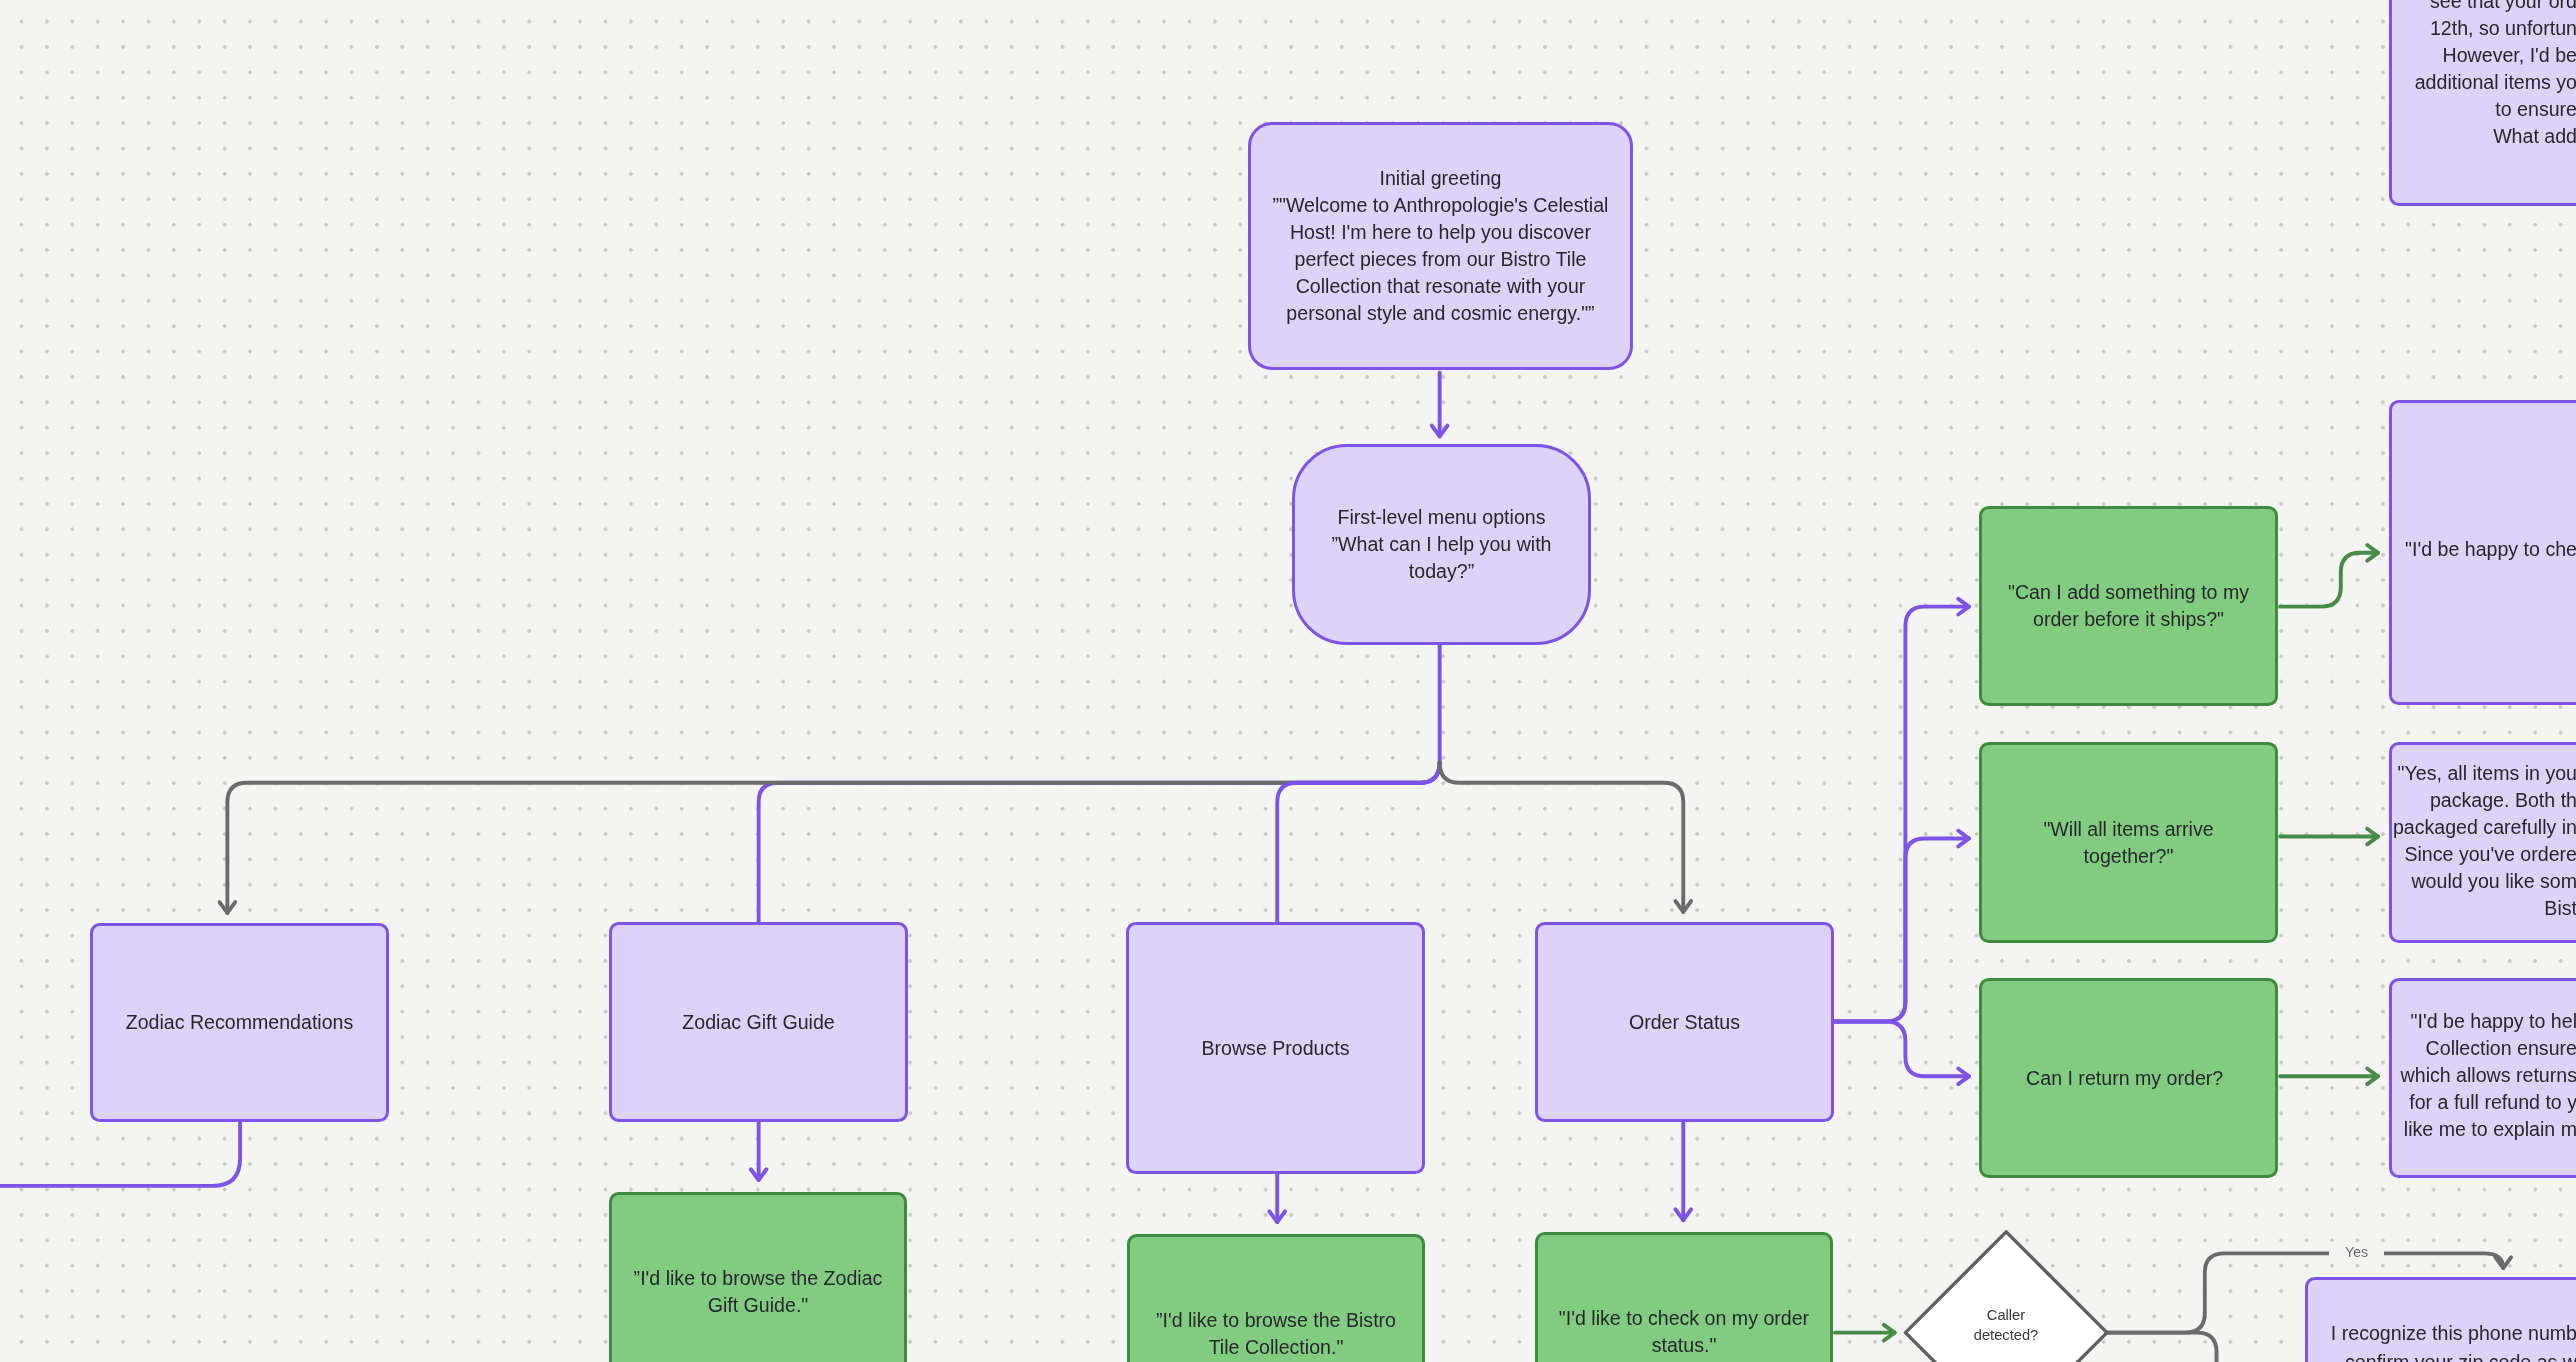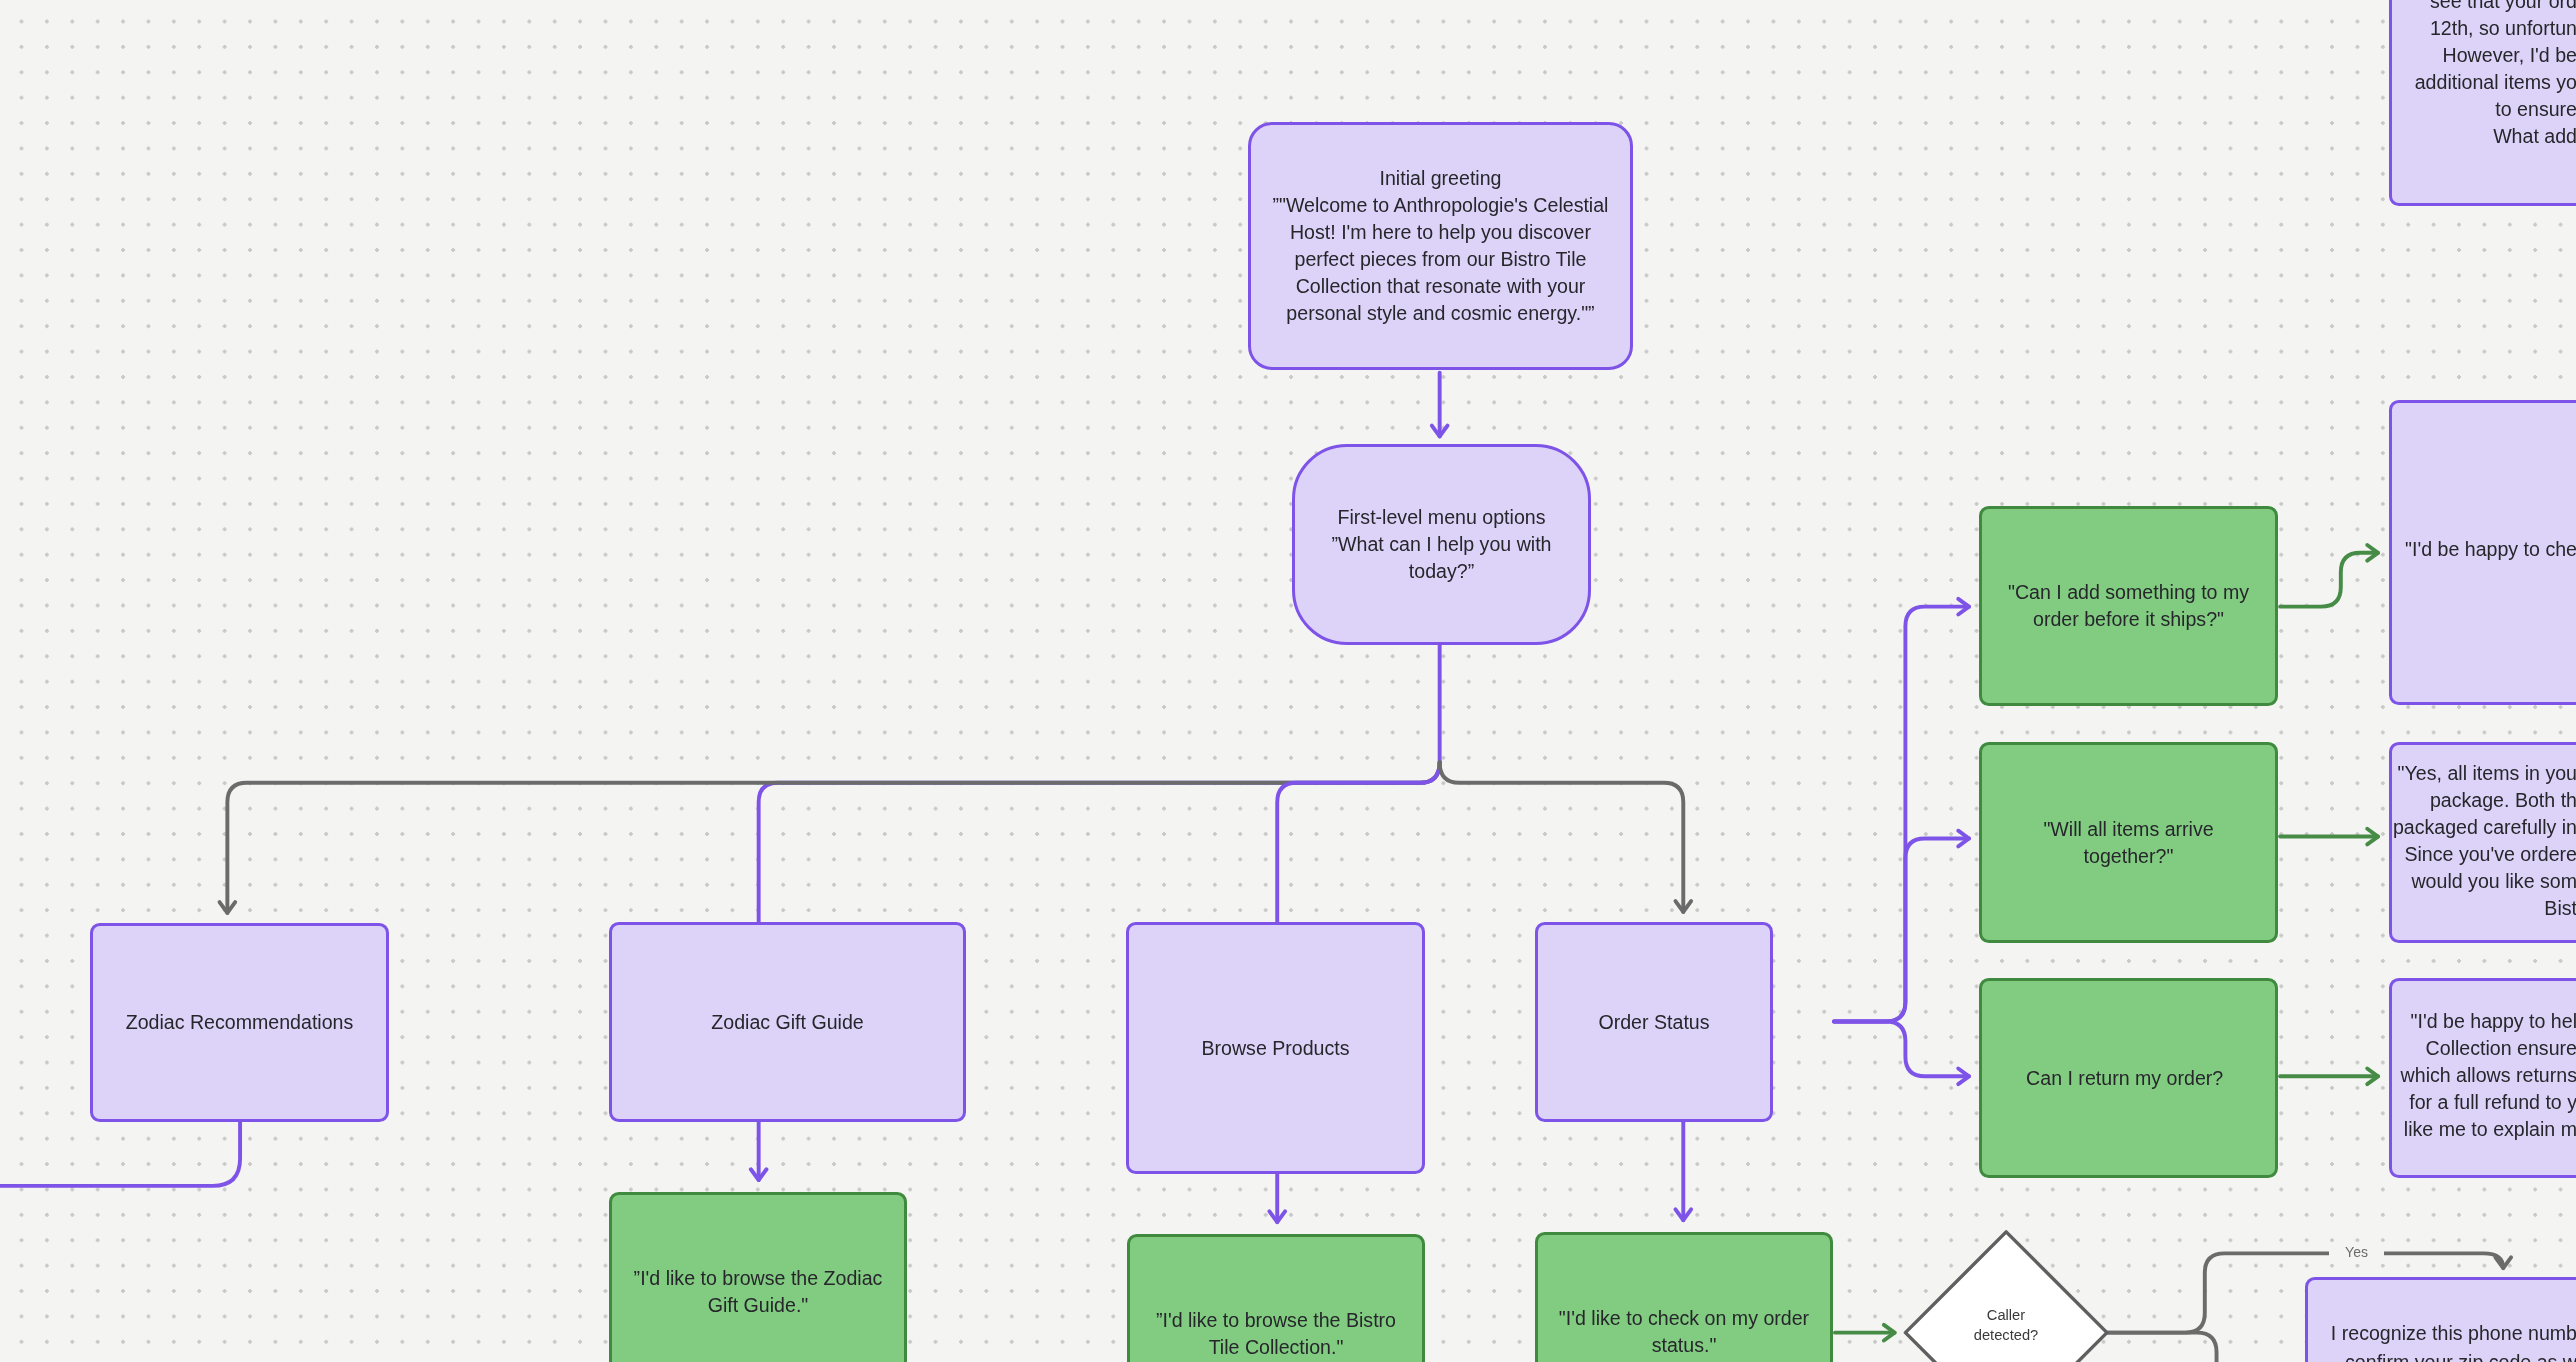--- a/index.html
+++ b/index.html
@@ -89,27 +89,27 @@
   </div>
 
   <div class="node purple round pad" style="left:1292px;top:444px;width:299px;height:201px;border-radius:55px;">
     <div>First-level menu options</div>
     <div>”What can I help you with today?”</div>
   </div>
 
   <div class="node purple pad" style="left:90px;top:923px;width:299px;height:199px;">
     <div>Zodiac Recommendations</div>
   </div>
-  <div class="node purple pad" style="left:609px;top:922px;width:357px;height:200px;">
+  <div class="node purple pad" style="left:609px;top:922px;width:299px;height:200px;">
     <div>Zodiac Gift Guide</div>
   </div>
   <div class="node purple pad" style="left:1126px;top:922px;width:299px;height:252px;">
     <div>Browse Products</div>
   </div>
-  <div class="node purple pad" style="left:1535px;top:922px;width:238px;height:200px;">
+  <div class="node purple pad" style="left:1535px;top:922px;width:299px;height:200px;">
     <div>Order Status</div>
   </div>
 
   <div class="node green pad" style="left:1979px;top:506px;width:299px;height:200px;">
     <div>"Can I add something to my order before it ships?"</div>
   </div>
   <div class="node green pad" style="left:1979px;top:742px;width:299px;height:201px;">
     <div>"Will all items arrive together?"</div>
   </div>
   <div class="node green pad" style="left:1979px;top:978px;width:299px;height:200px;padding-left:8px;">

